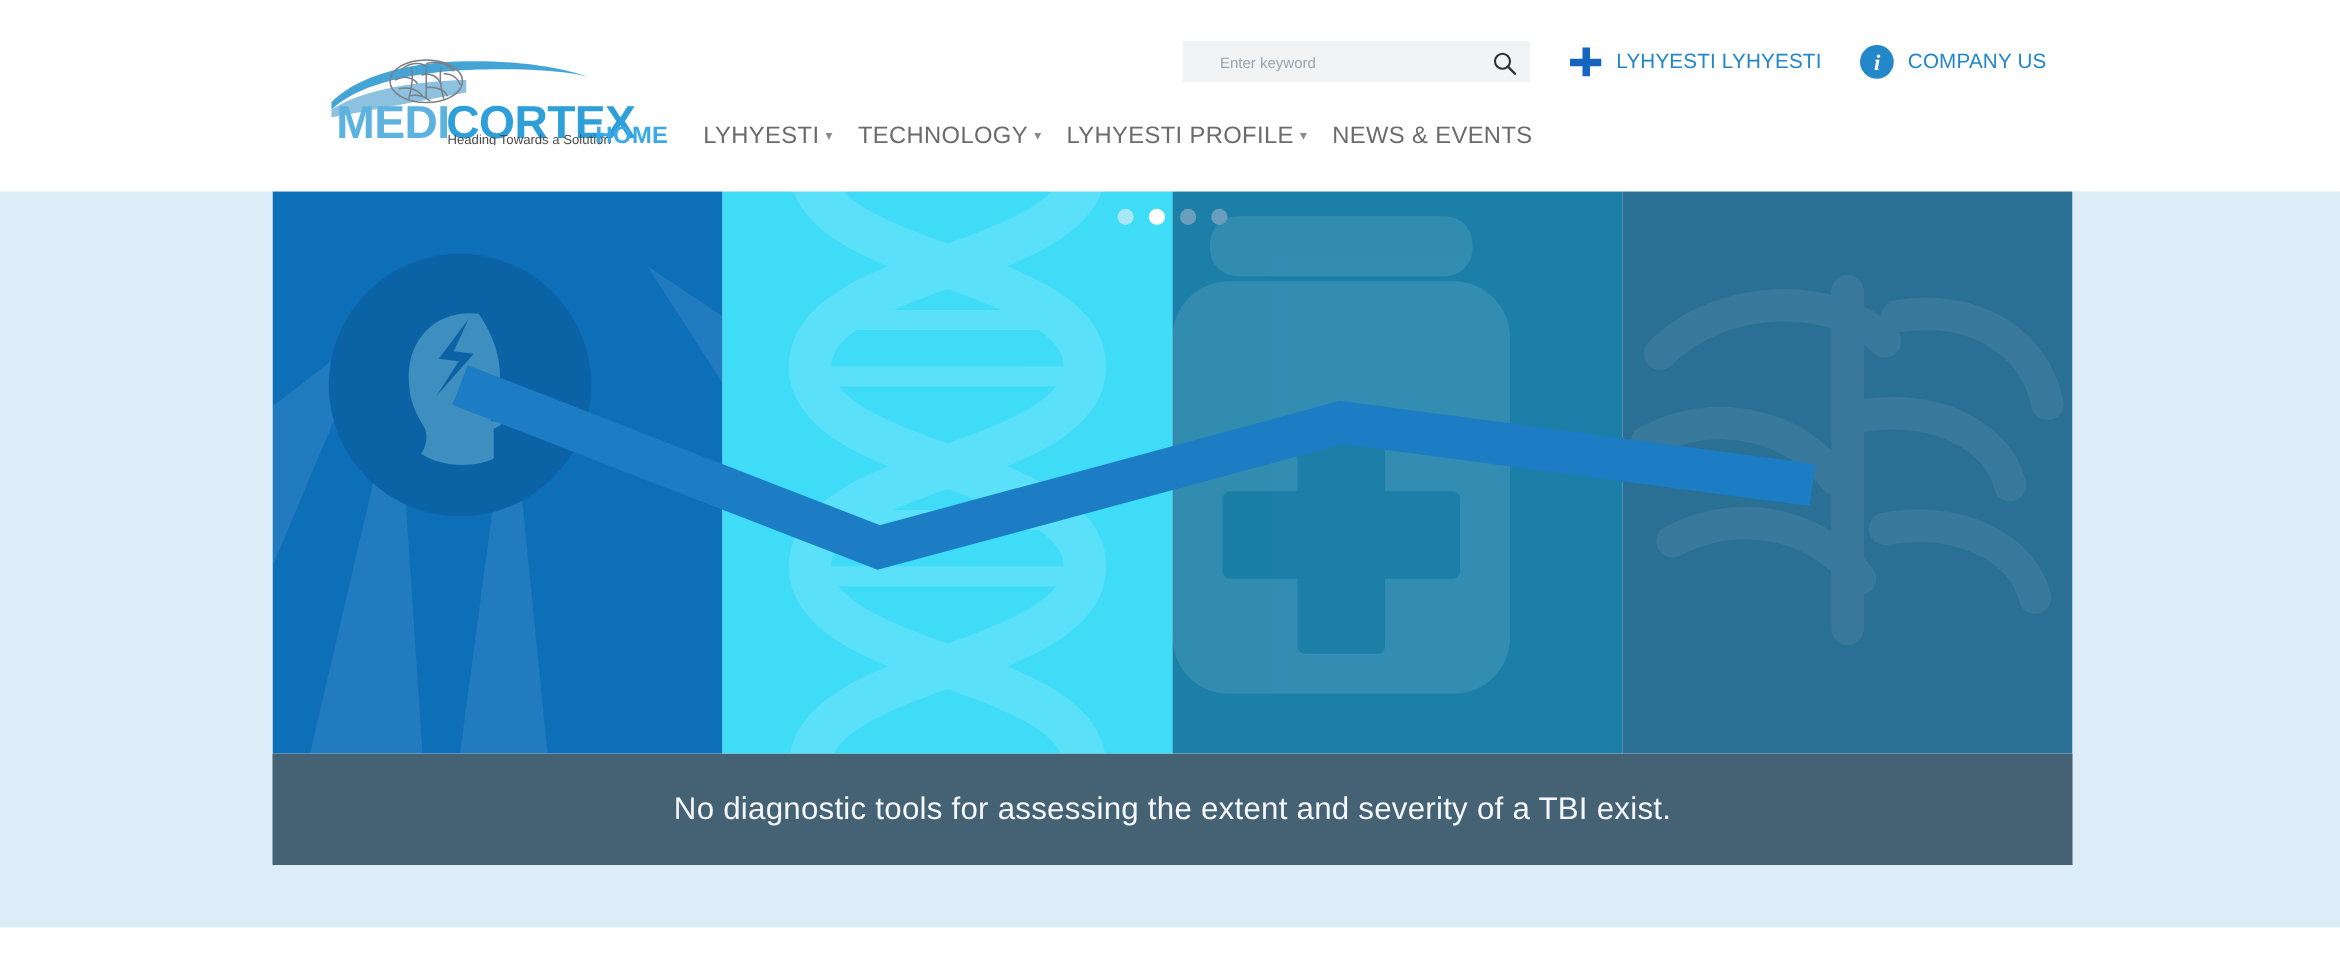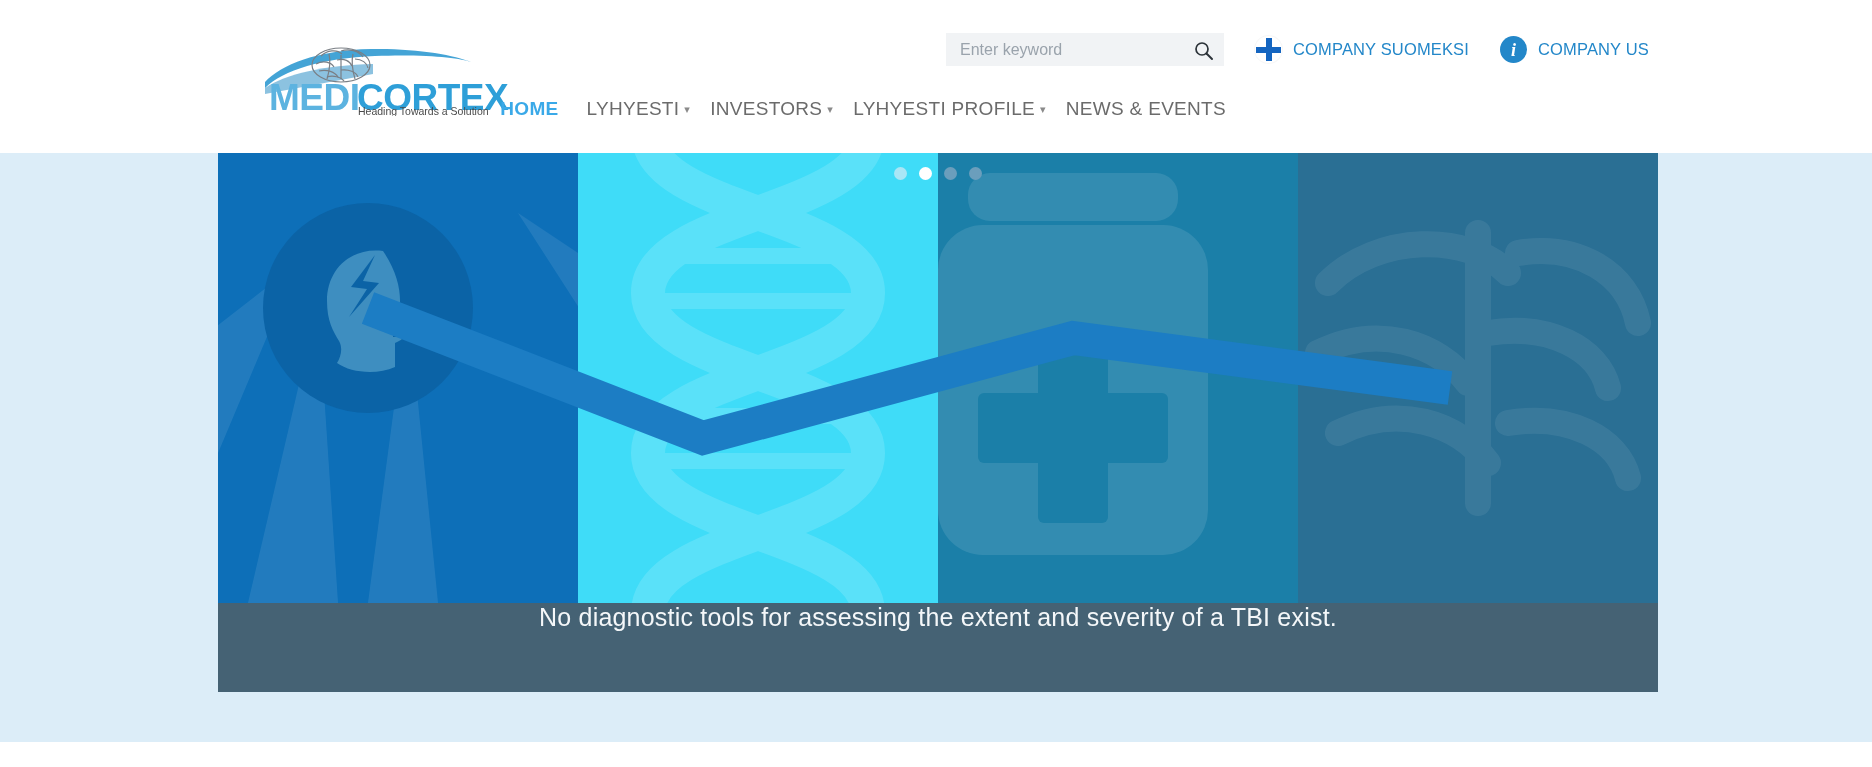--- a/index.html
+++ b/index.html
@@ -25,23 +25,23 @@
   .util-row {
     position:absolute; left:946px; top:33px;
     display:flex; align-items:center; gap:0;
   }
   .search-box {
     position:relative; width:278px; height:33px;
     background:#f1f3f5; display:flex; align-items:center;
   }
   .search-input {
     border:0; outline:0; background:transparent;
-    width:232px; height:20px; margin-left:14px;
+    width:232px; height:20px; margin-left:30px;
     font-family:"Liberation Sans", sans-serif;
-    font-size:16px; color:#4a5561;
+    font-size:12px; color:#4a5561;
   }
   .search-input::placeholder { color:#9aa3ac; }
   .search-btn {
     position:absolute; right:8px; top:4px;
     width:26px; height:26px; background:transparent; border:0;
     cursor:pointer; display:flex; align-items:center; justify-content:center;
   }
   .util-link {
     display:flex; align-items:center; gap:11px;
     margin-left:31px; text-decoration:none;
@@ -117,21 +117,21 @@
     position:absolute; left:50%; top:14px; transform:translateX(-50%);
     display:flex; gap:12px; z-index:6;
   }
   .dot { width:13px; height:13px; border-radius:50%; background:#a9e6f6; }
   .dot.on { background:#ffffff; }
   .dot.dk { background:#6b9ebc; }
 
   .caption {
     position:absolute; left:218px; top:603px;
     width:1440px; height:89px; background:#456274;
-    display:flex; justify-content:center;
+    display:flex; align-items:center; justify-content:center;
   }
   .caption-text {
     color:#f4f7f9; font-size:25px; letter-spacing:.2px;
     font-family:"Liberation Sans", sans-serif;
   }
 </style>
 </head>
 <body>
 
 <div class="page">
@@ -174,39 +174,39 @@
         <button class="search-btn" type="submit">
           <svg width="19" height="19" viewBox="0 0 19 19">
             <circle cx="8" cy="8" r="6" fill="none" stroke="#2b3238" stroke-width="1.7"></circle>
             <line x1="12.5" y1="12.5" x2="18" y2="18" stroke="#2b3238" stroke-width="1.9" stroke-linecap="round"></line>
           </svg>
         </button>
       </form>
 
       <a class="util-link" href="#">
         <span class="flag-icon"></span>
-        <span>COMPANY SUOMEKSI</span>
+        <span>LYHYESTI LYHYESTI</span>
       </a>
 
       <a class="util-link" href="#">
         <span class="info-icon">i</span>
         <span>COMPANY US</span>
       </a>
     </div>
 
     <nav class="navbar">
       <ul class="nav-list">
         <li class="nav-item">
           <a class="nav-link active" href="#">HOME</a>
         </li>
         <li class="nav-item">
           <a class="nav-link" href="#"><span>LYHYESTI</span><span class="chev">▾</span></a>
         </li>
         <li class="nav-item">
-          <a class="nav-link" href="#"><span>INVESTORS</span><span class="chev">▾</span></a>
+          <a class="nav-link" href="#"><span>TECHNOLOGY</span><span class="chev">▾</span></a>
         </li>
         <li class="nav-item">
           <a class="nav-link" href="#"><span>LYHYESTI PROFILE</span><span class="chev">▾</span></a>
         </li>
         <li class="nav-item">
           <a class="nav-link" href="#">NEWS &amp; EVENTS</a>
         </li>
       </ul>
     </nav>
   </div>

